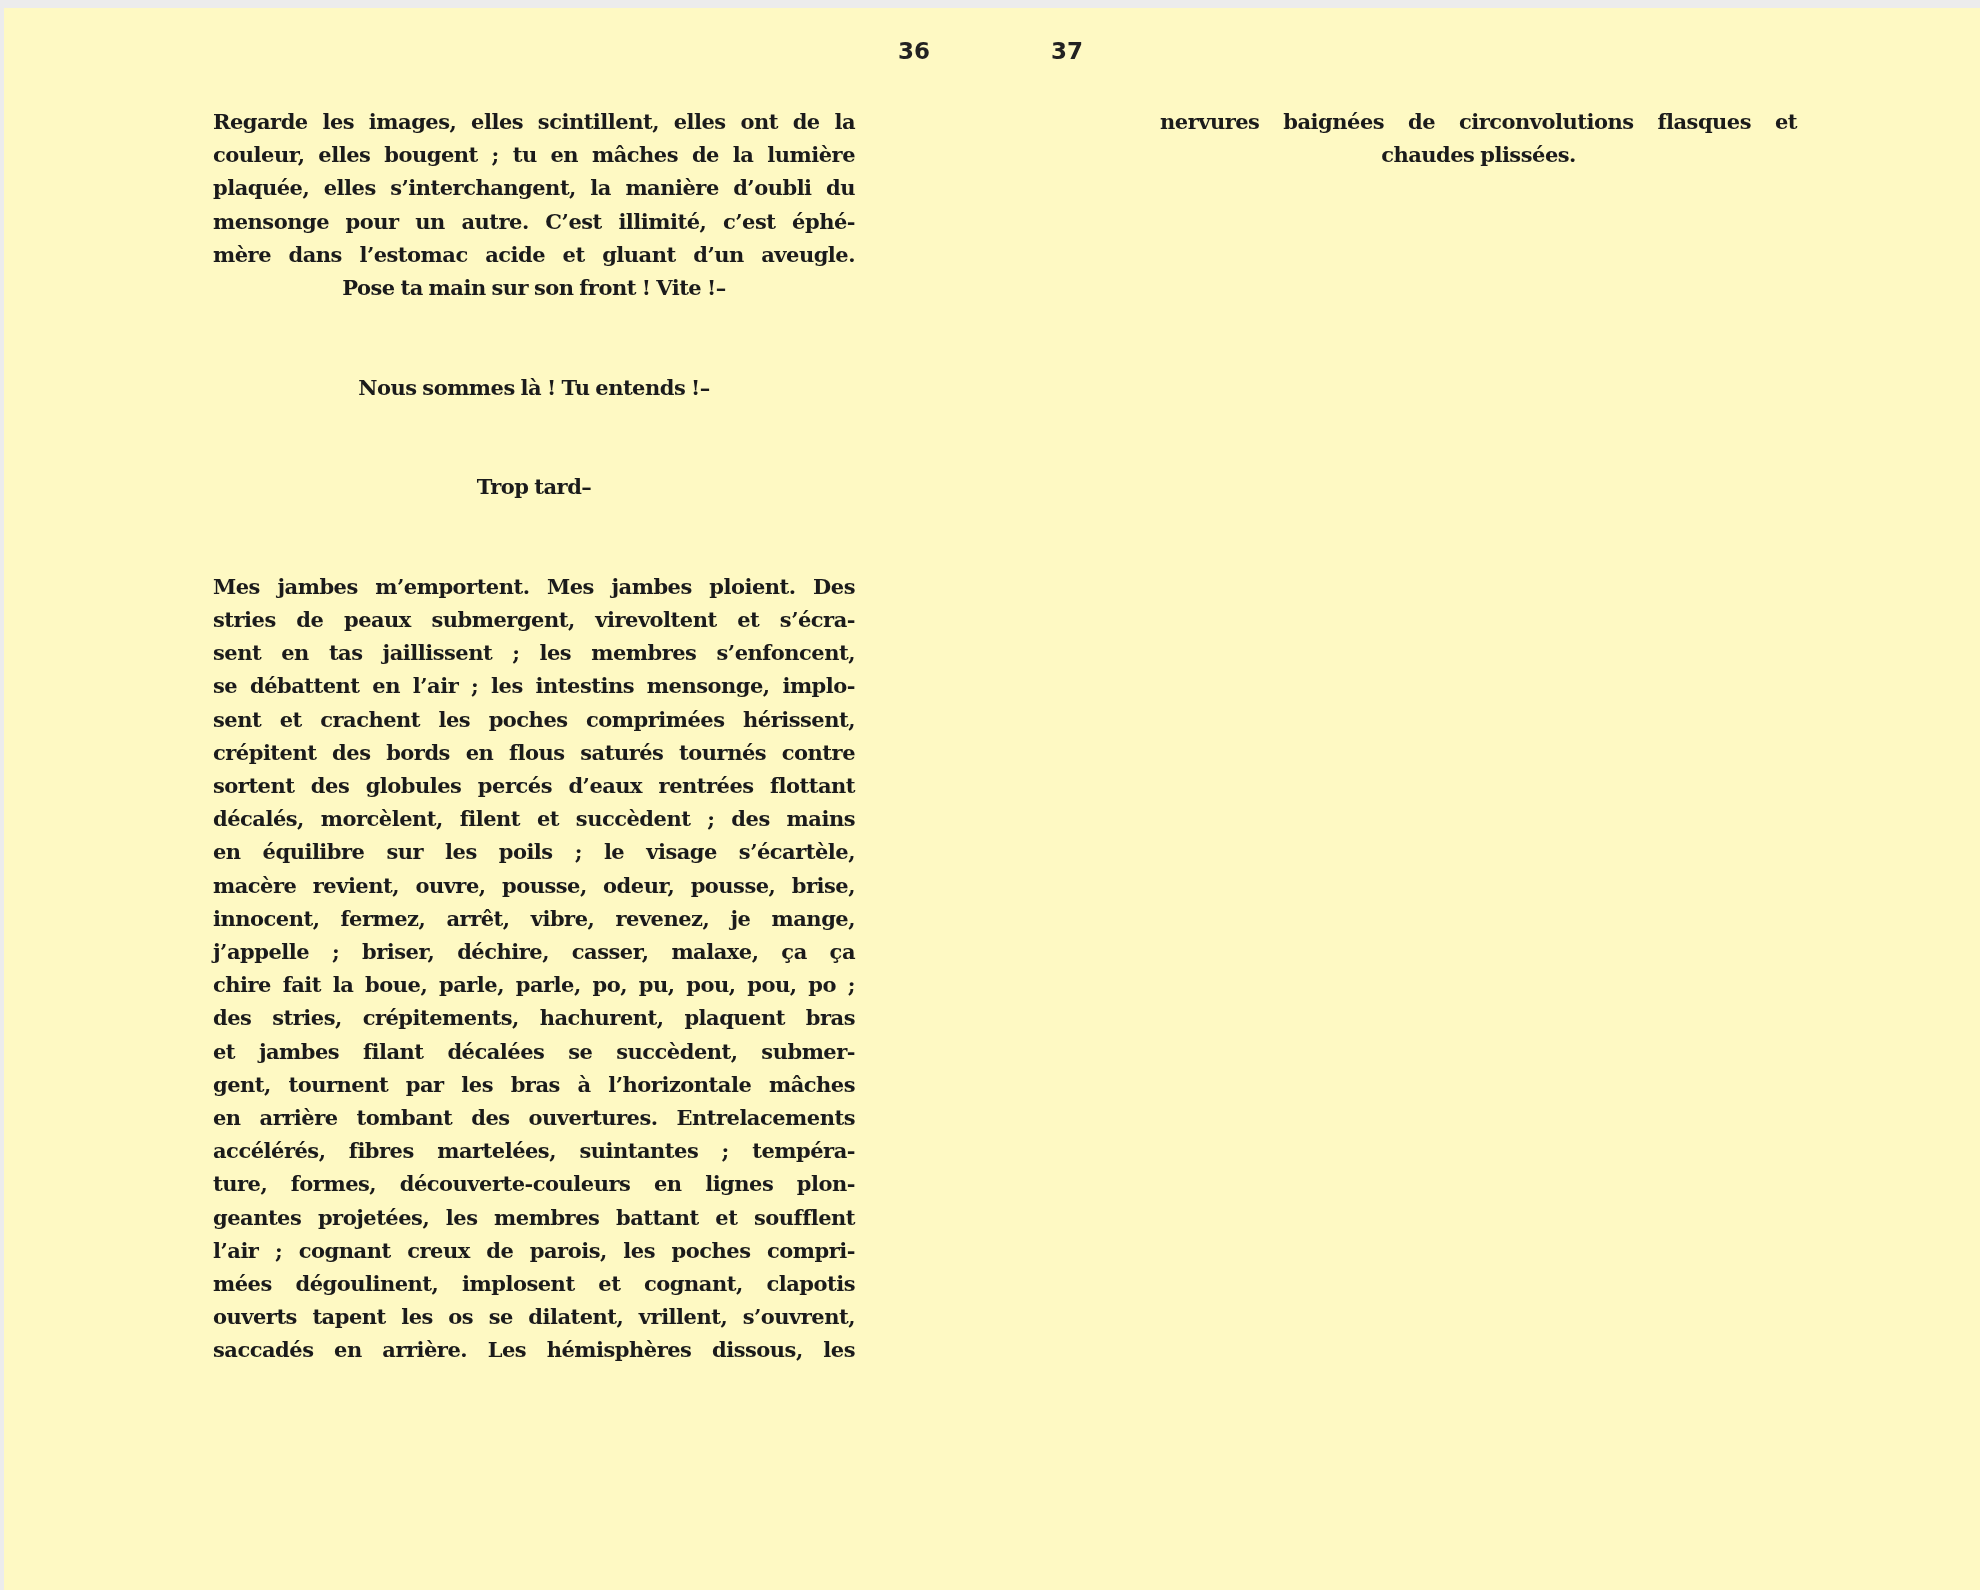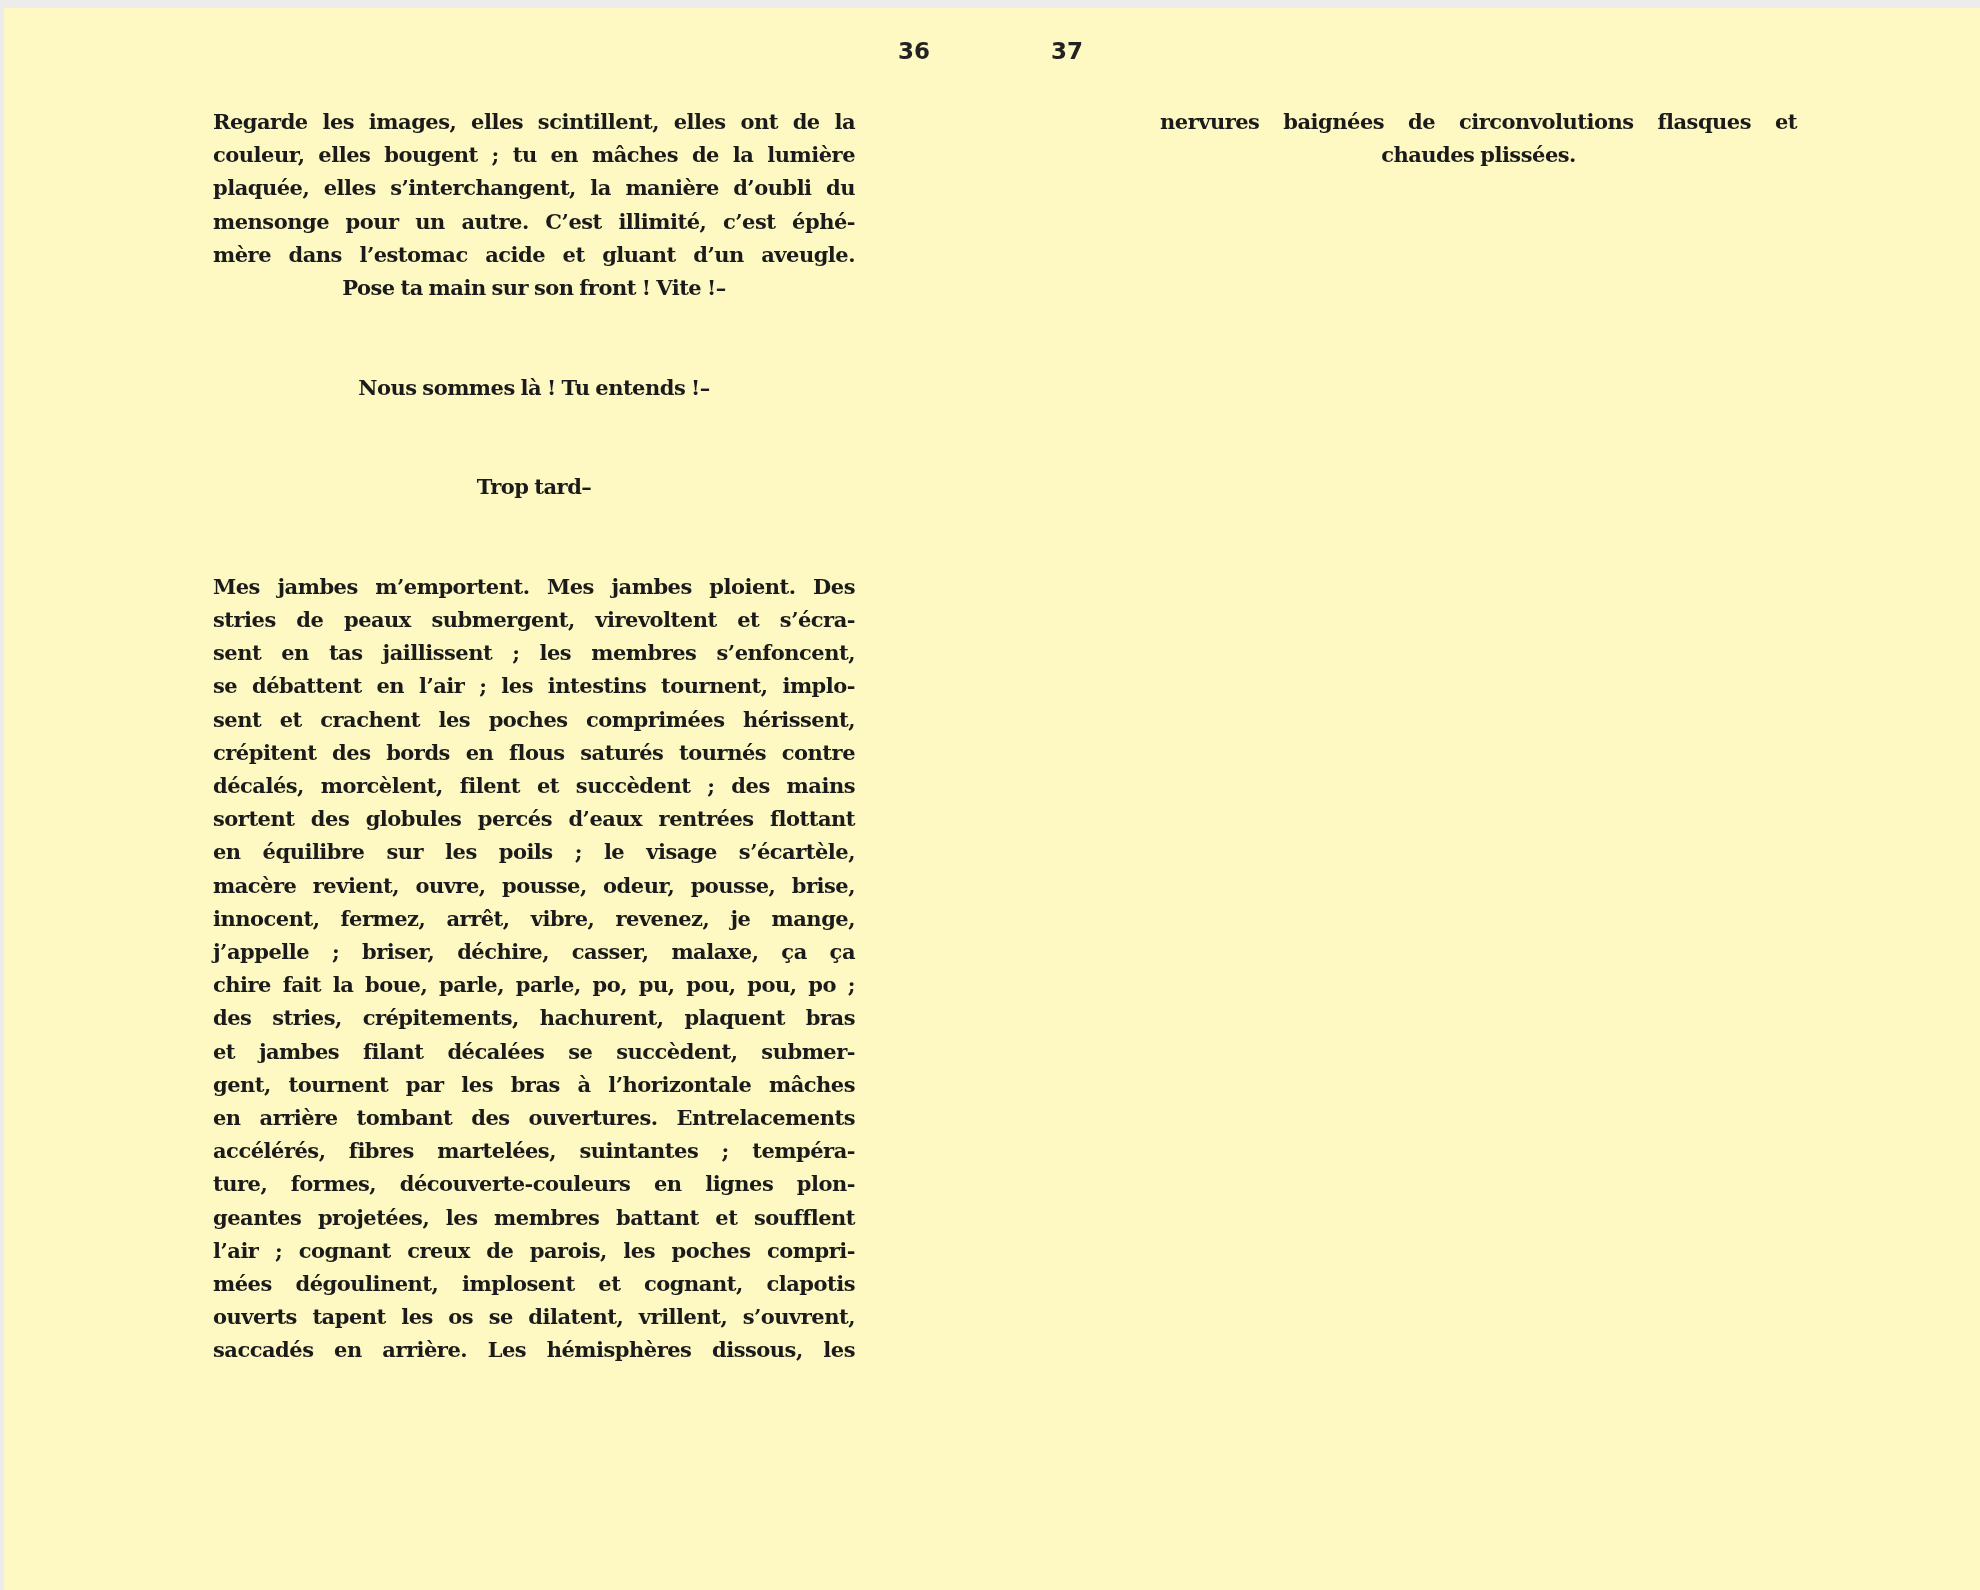--- a/index.html
+++ b/index.html
@@ -65,25 +65,25 @@
       <div class="para">
         <div class="tline">Nous sommes là ! Tu entends !–</div>
       </div>
       <div class="para">
         <div class="tline">Trop tard–</div>
       </div>
       <div class="para">
         <div class="tline just">Mes jambes m’emportent. Mes jambes ploient. Des</div>
         <div class="tline just">stries de peaux submergent, virevoltent et s’écra-</div>
         <div class="tline just">sent en tas jaillissent ; les membres s’enfoncent,</div>
-        <div class="tline just">se débattent en l’air ; les intestins tournent, implo-</div>
+        <div class="tline just">se débattent en l’air ; les intestins mensonge, implo-</div>
         <div class="tline just">sent et crachent les poches comprimées hérissent,</div>
         <div class="tline just">crépitent des bords en flous saturés tournés contre</div>
+        <div class="tline just">sortent des globules percés d’eaux rentrées flottant</div>
         <div class="tline just">décalés, morcèlent, filent et succèdent ; des mains</div>
-        <div class="tline just">sortent des globules percés d’eaux rentrées flottant</div>
         <div class="tline just">en équilibre sur les poils ; le visage s’écartèle,</div>
         <div class="tline just">macère revient, ouvre, pousse, odeur, pousse, brise,</div>
         <div class="tline just">innocent, fermez, arrêt, vibre, revenez, je mange,</div>
         <div class="tline just">j’appelle ; briser, déchire, casser, malaxe, ça ça</div>
         <div class="tline just">chire fait la boue, parle, parle, po, pu, pou, pou, po ;</div>
         <div class="tline just">des stries, crépitements, hachurent, plaquent bras</div>
         <div class="tline just">et jambes filant décalées se succèdent, submer-</div>
         <div class="tline just">gent, tournent par les bras à l’horizontale mâches</div>
         <div class="tline just">en arrière tombant des ouvertures. Entrelacements</div>
         <div class="tline just">accélérés, fibres martelées, suintantes ; tempéra-</div>

